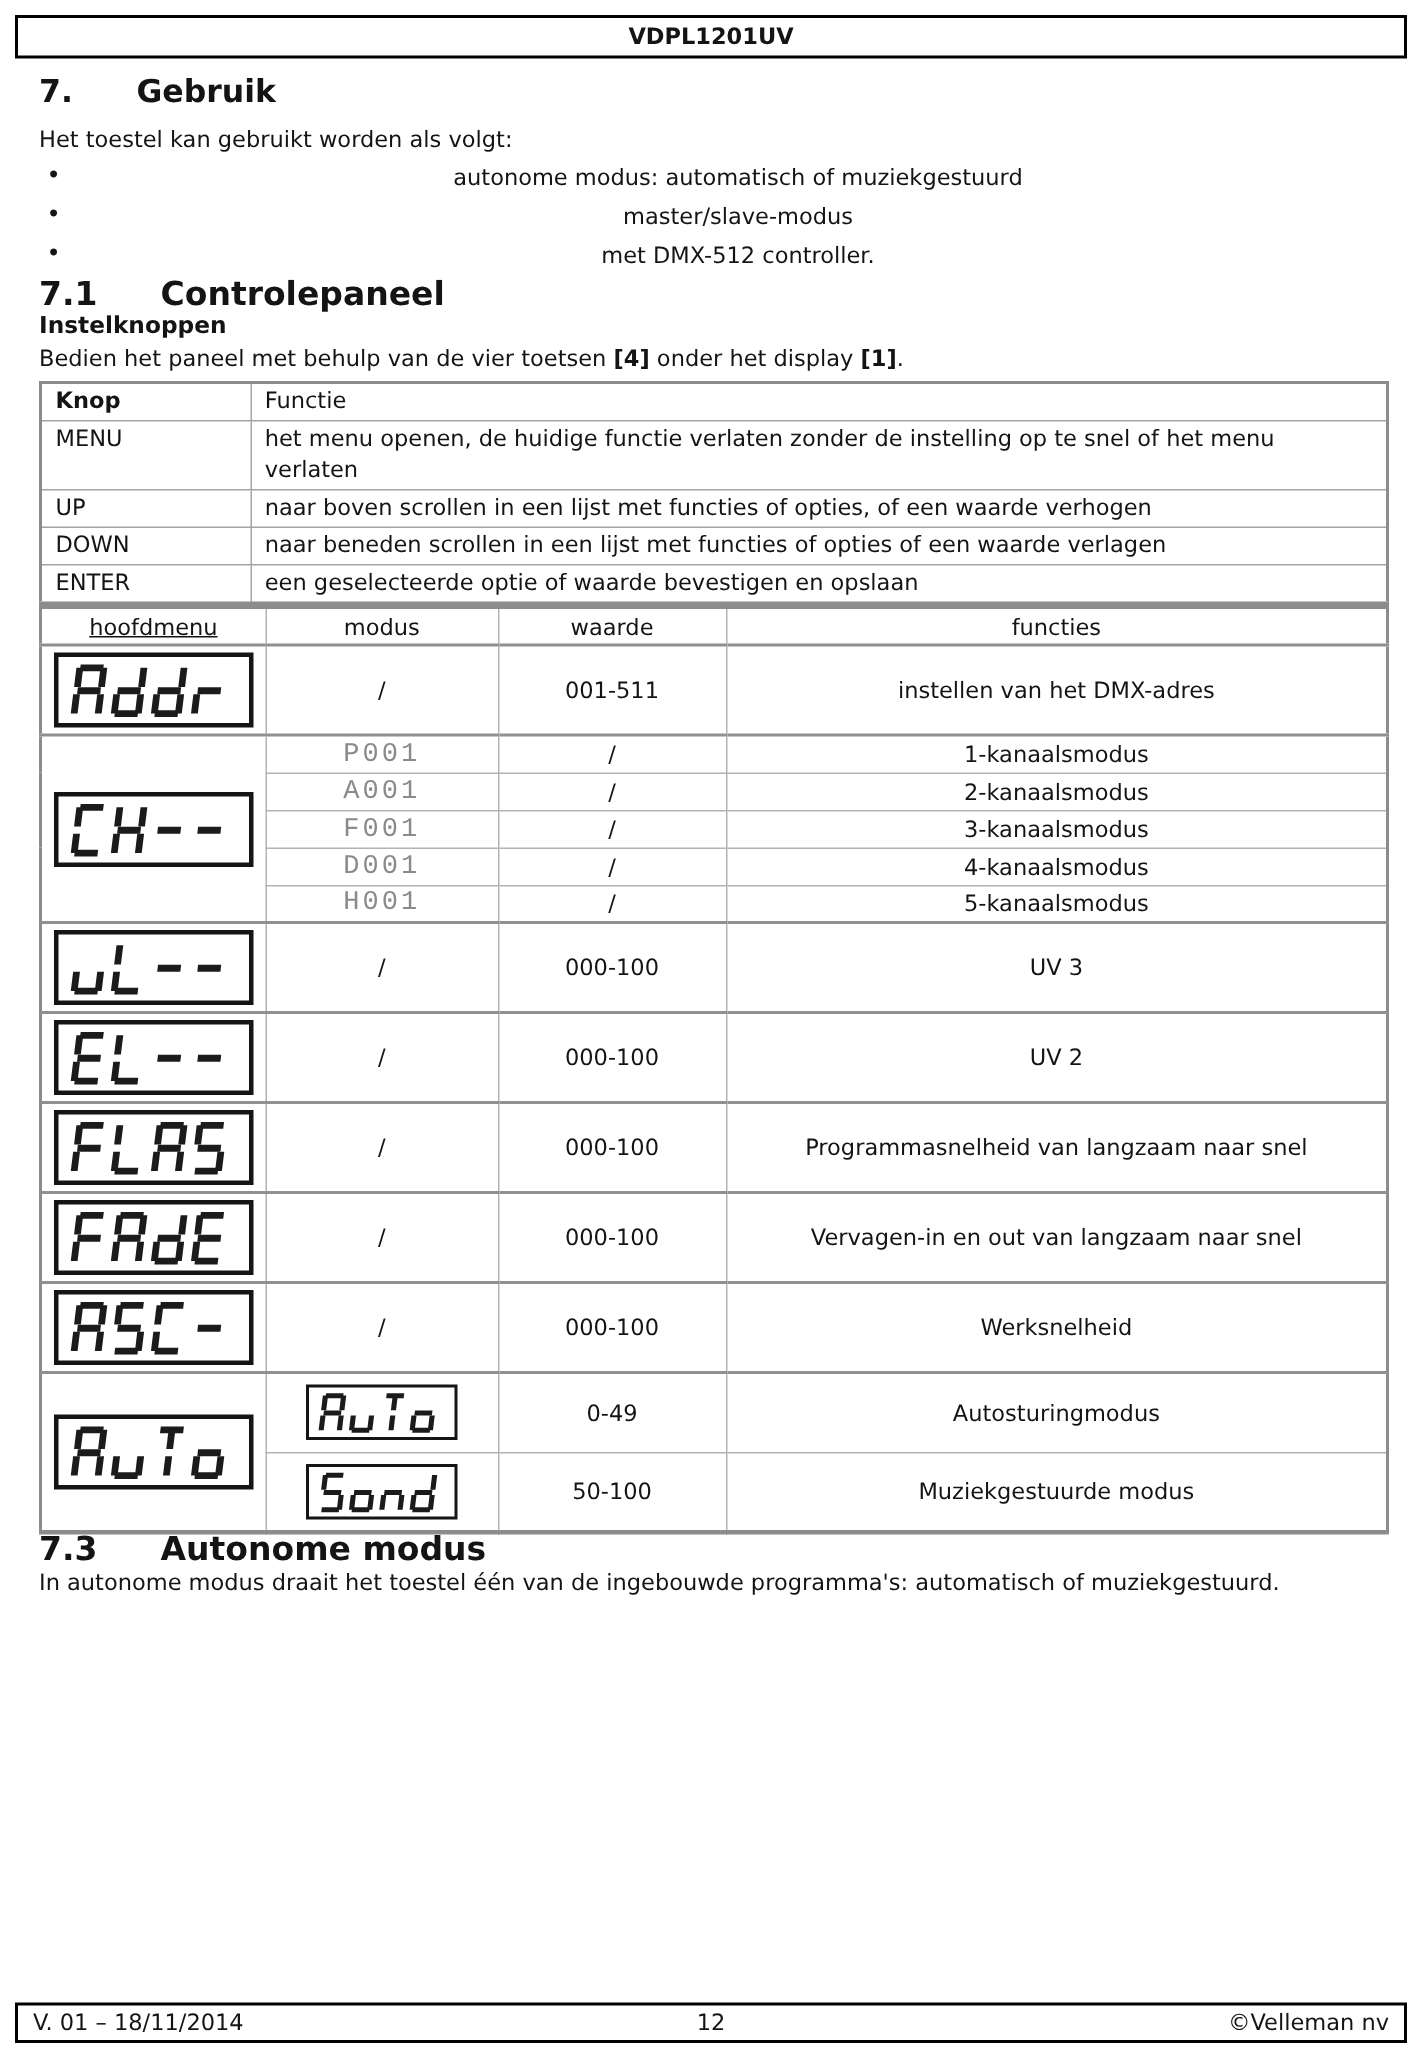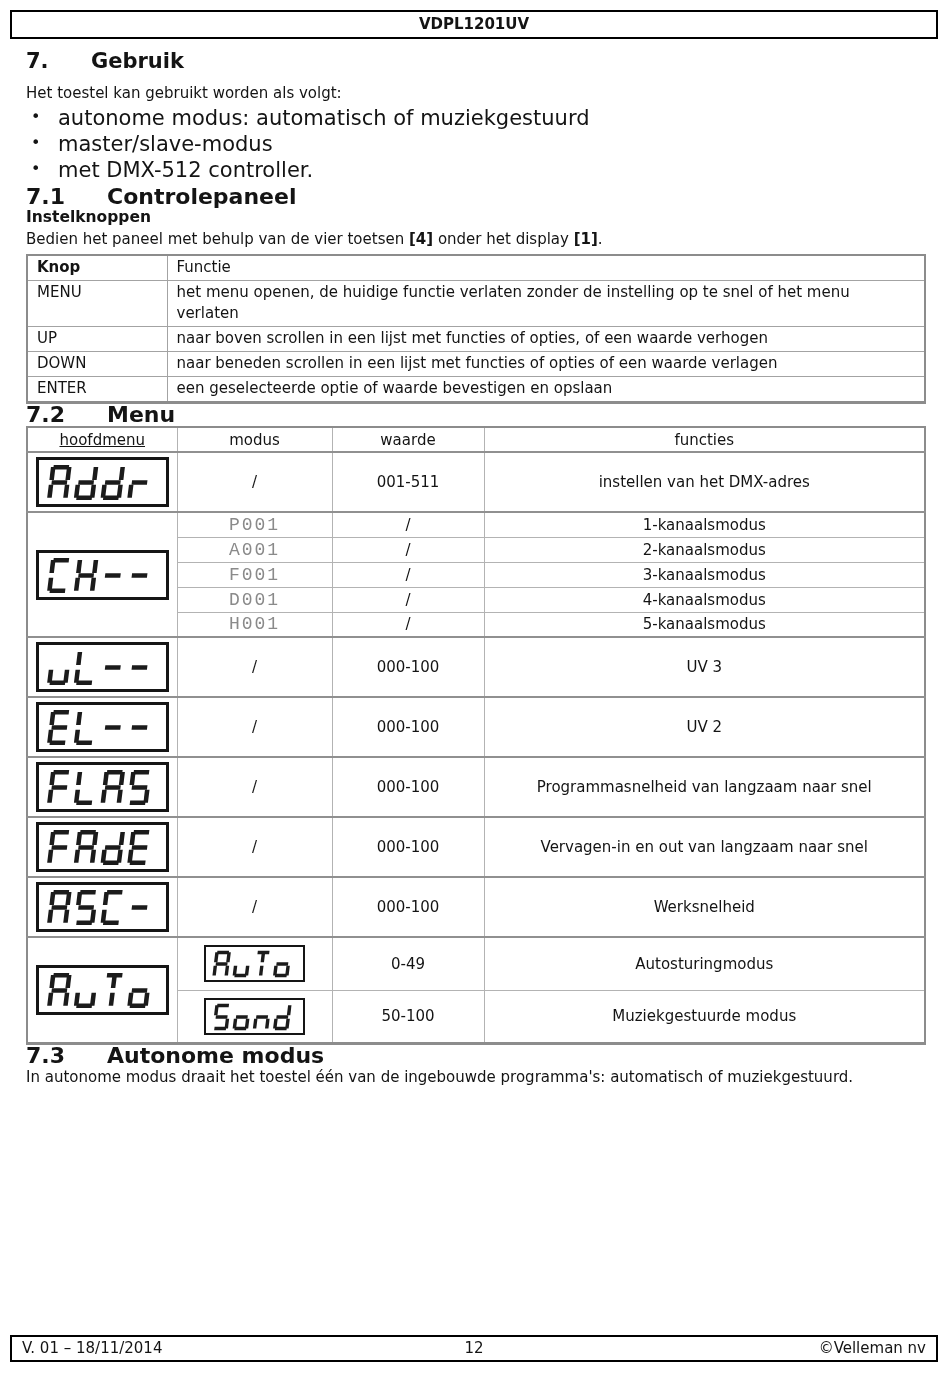--- a/index.html
+++ b/index.html
@@ -27,21 +27,21 @@
   h2.sec { font-size: 22px; font-weight: bold; line-height: 22px; margin: 0; }
   h2.sec .num { display: inline-block; width: 81px; }
   .h-71 { margin-top: 26px; margin-bottom: 17px; }
   .h-72 { margin-top: 31px; margin-bottom: 14px; }
   .h-73 { margin-top: 31px; margin-bottom: 13px; }
 
   p.body { font-size: 15px; line-height: 20px; margin: 0 0 5px 0; }
   .bullets { margin: 5px 0 0 0; padding: 0; list-style: none; }
   .bullets li {
     position: relative; padding-left: 32px;
-    font-size: 21px; line-height: 20px; margin-bottom: 6px;
+    font-size: 15px; line-height: 20px; margin-bottom: 6px; text-align: center;
   }
   .bullets li::before {
     content: "\2022"; position: absolute; left: 5px; top: -1px; font-size: 16px;
   }
   .subhead { font-size: 15.5px; font-weight: bold; line-height: 18px; margin: 0 0 3px 0; }
   .intro2 { margin-bottom: 13px; }
   .b { font-weight: bold; }
 
   
   table.t71 {
@@ -155,23 +155,20 @@
         <td class="c1">DOWN</td>
         <td>naar beneden scrollen in een lijst met functies of opties of een waarde verlagen</td>
       </tr>
       <tr>
         <td class="c1">ENTER</td>
         <td>een geselecteerde optie of waarde bevestigen en opslaan</td>
       </tr>
     </tbody>
       </table>
 
-    <h2 class="sec h-72">
-      <span class="num">7.2</span><span>Menu</span>
-    </h2>
 
     <table class="t72">
       <tbody>
           <tr class="hd">
         <td class="c1">hoofdmenu</td>
         <td class="c2">modus</td>
         <td class="c3">waarde</td>
         <td>functies</td>
       </tr>
 

